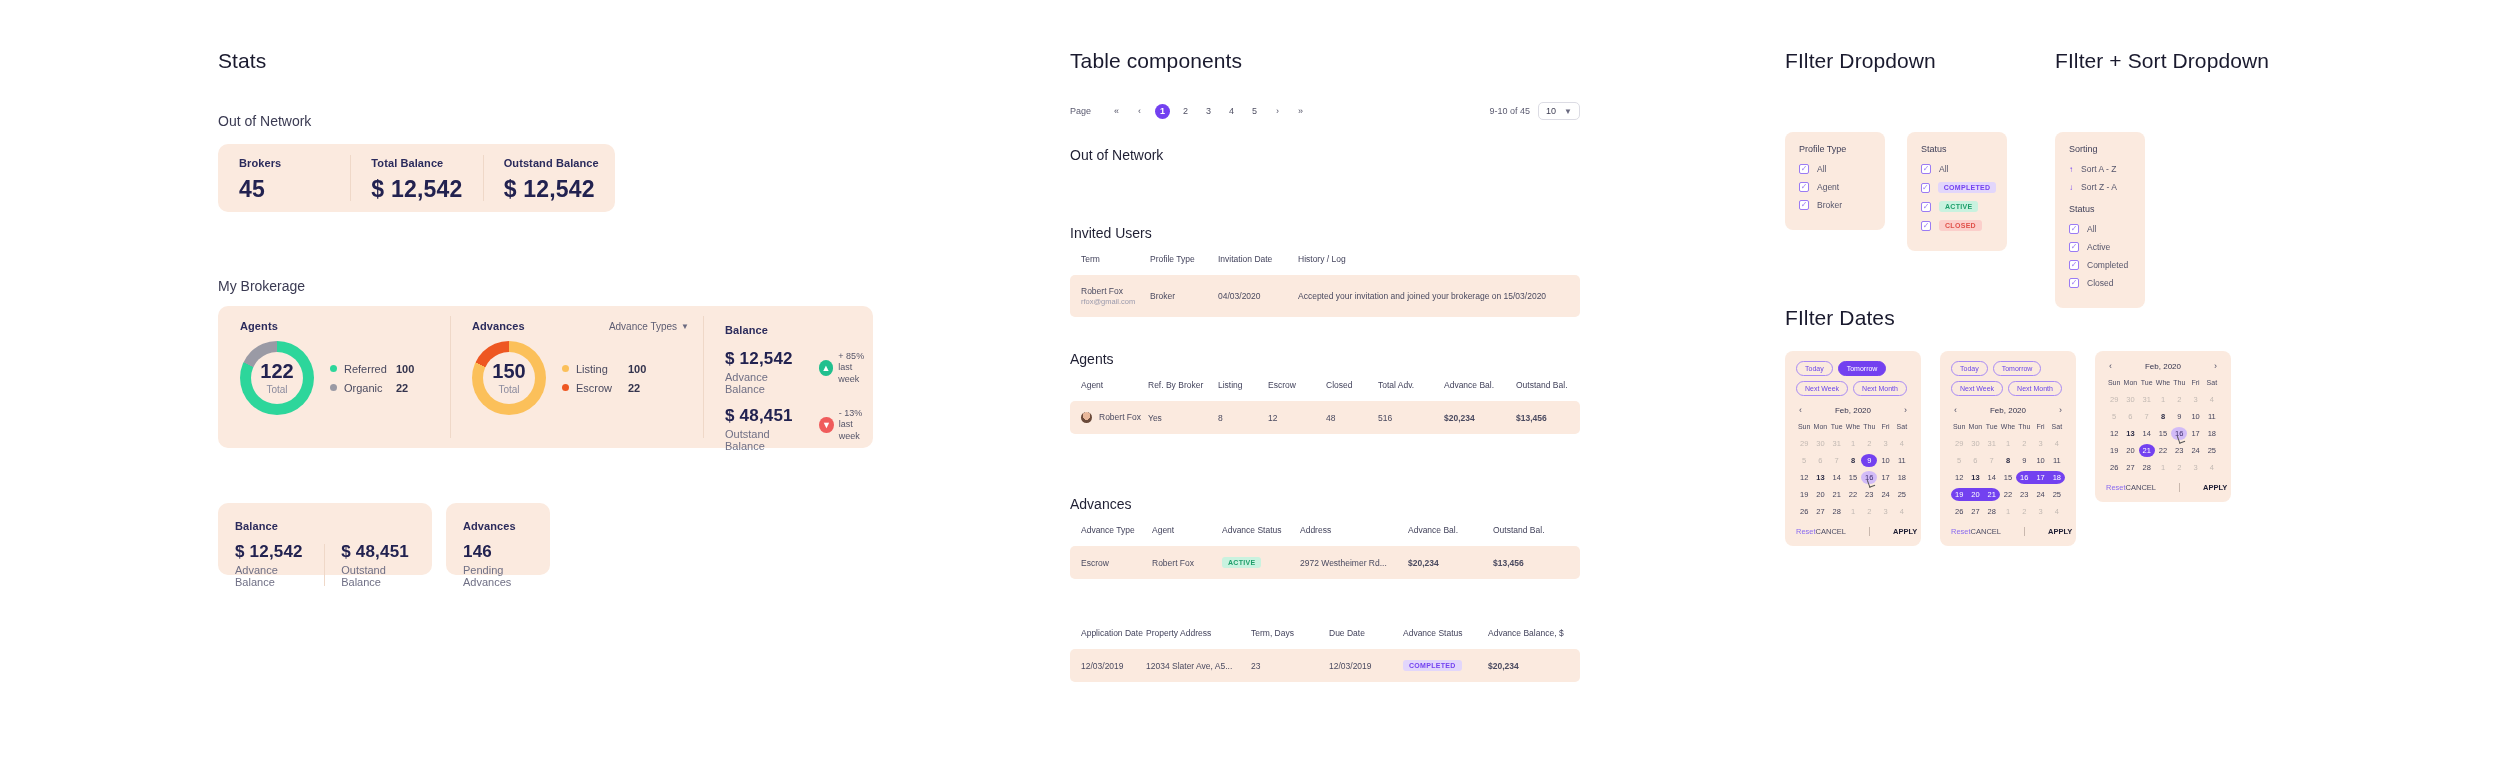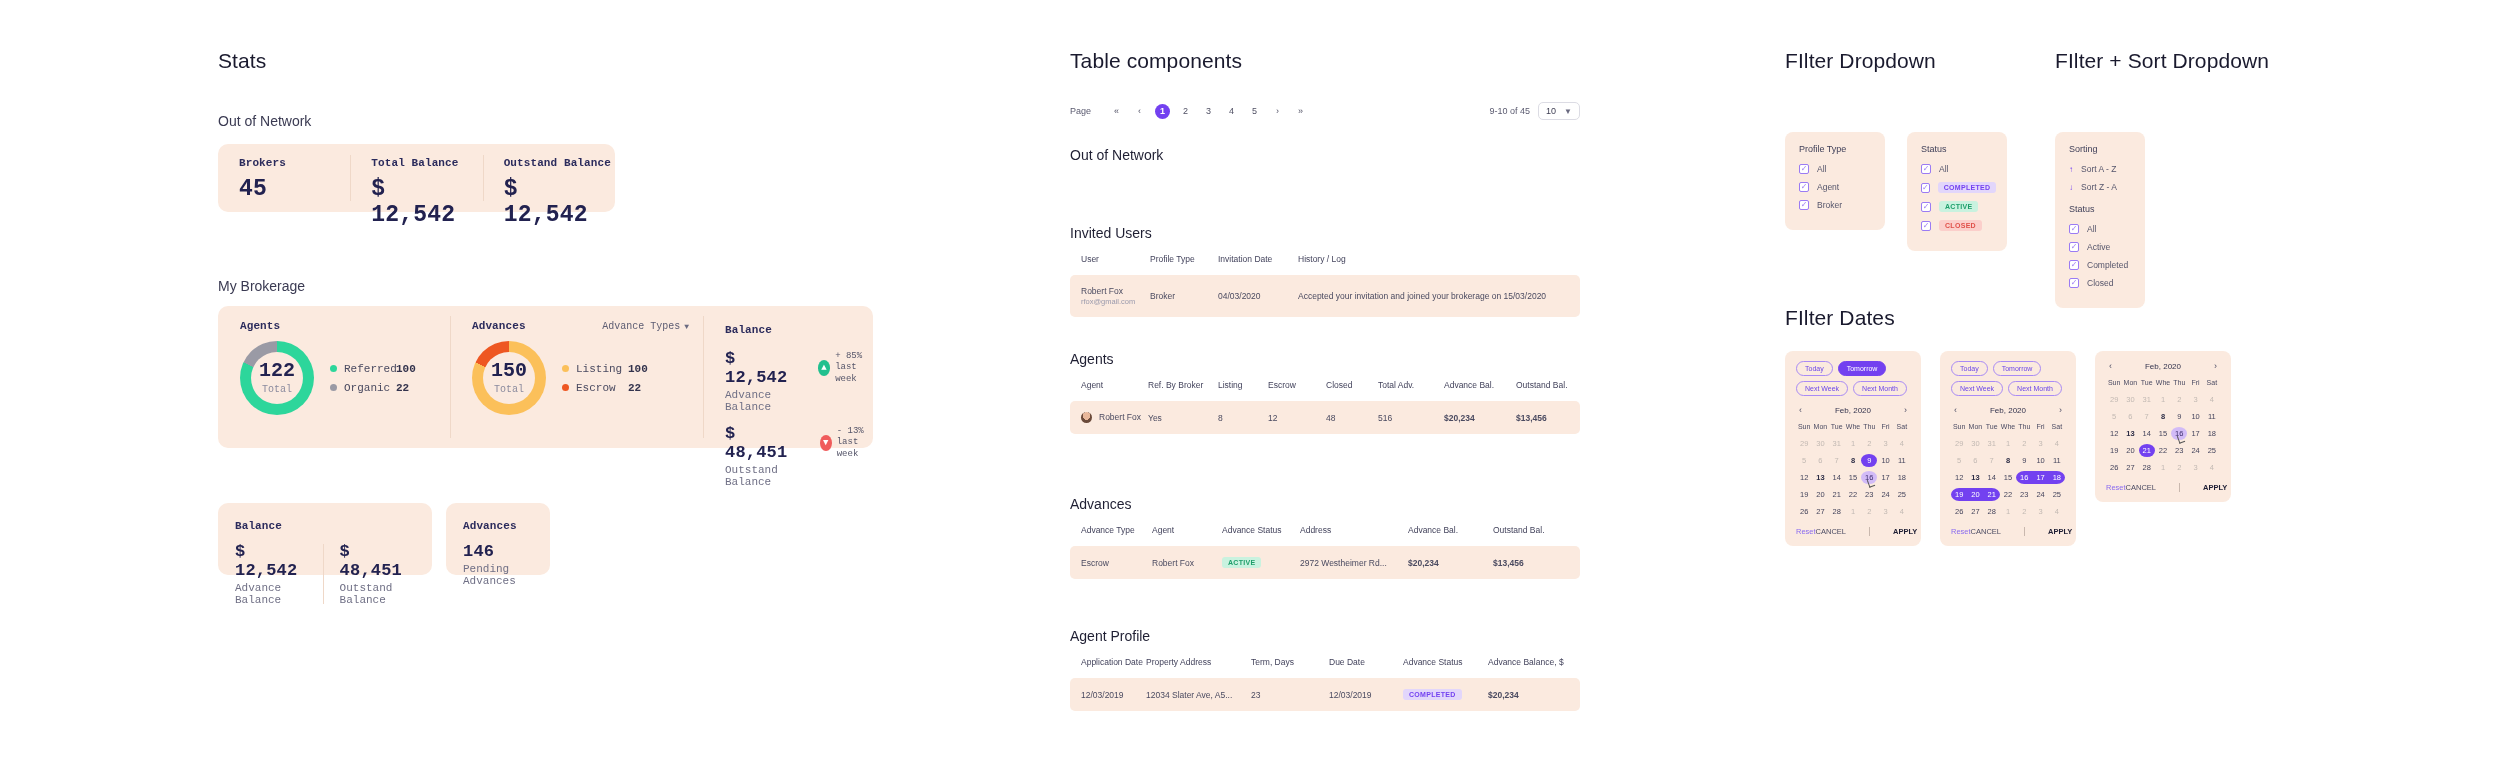--- a/index.html
+++ b/index.html
@@ -13,21 +13,21 @@
   .canvas { position: relative; width: 2506px; height: 757px; margin-top: 6px; }
 
   .sec-title {
     font-size: 21px; font-weight: 400; color: #1a1a2e;
     letter-spacing: .1px;
   }
   .sub-title {
     font-size: 14px; font-weight: 400; color: #3a3a52;
   }
   .card {
-    background: #FBEADF; border-radius: 10px; font-family: Liberation Mono, monospace;
+    background: #FBEADF; border-radius: 10px;
   }
   .card-label {
     font-size: 11px; font-weight: 700; color: #2b2b5c; letter-spacing: .1px;
   }
   .big-num {
     font-size: 23px; font-weight: 700; color: #222250; letter-spacing: .2px;
   }
   .muted {
     font-size: 11px; color: #6f6f85;
   }
@@ -386,21 +386,21 @@
       <div class="tbl-title">Invited Users</div>
       <table class="tbl">
         <colgroup>
             <col style="width:80px">
             <col style="width:68px">
             <col style="width:80px">
             <col>
           </colgroup>
         <thead>
           <tr>
-            <th>User</th>
+            <th>Term</th>
             <th>Profile Type</th>
             <th>Invitation Date</th>
             <th>History / Log</th>
           </tr>
         </thead>
         <tbody>
           <tr class="row">
             <td>
               <span>Robert Fox</span>
               <span class="sub-cell">rfox@gmail.com</span>
@@ -483,21 +483,20 @@
             <td><span class="pill active">ACTIVE</span></td>
             <td>2972 Westheimer Rd...</td>
             <td class="bold-cell">$20,234</td>
             <td class="bold-cell">$13,456</td>
           </tr>
         </tbody>
       </table>
     </div>
 
     <div class="tbl-block" style="top:622px">
-      <div class="tbl-title">Agent Profile</div>
       <table class="tbl">
         <colgroup>
             <col style="width:76px">
             <col style="width:105px">
             <col style="width:78px">
             <col style="width:74px">
             <col style="width:85px">
             <col>
           </colgroup>
         <thead>

